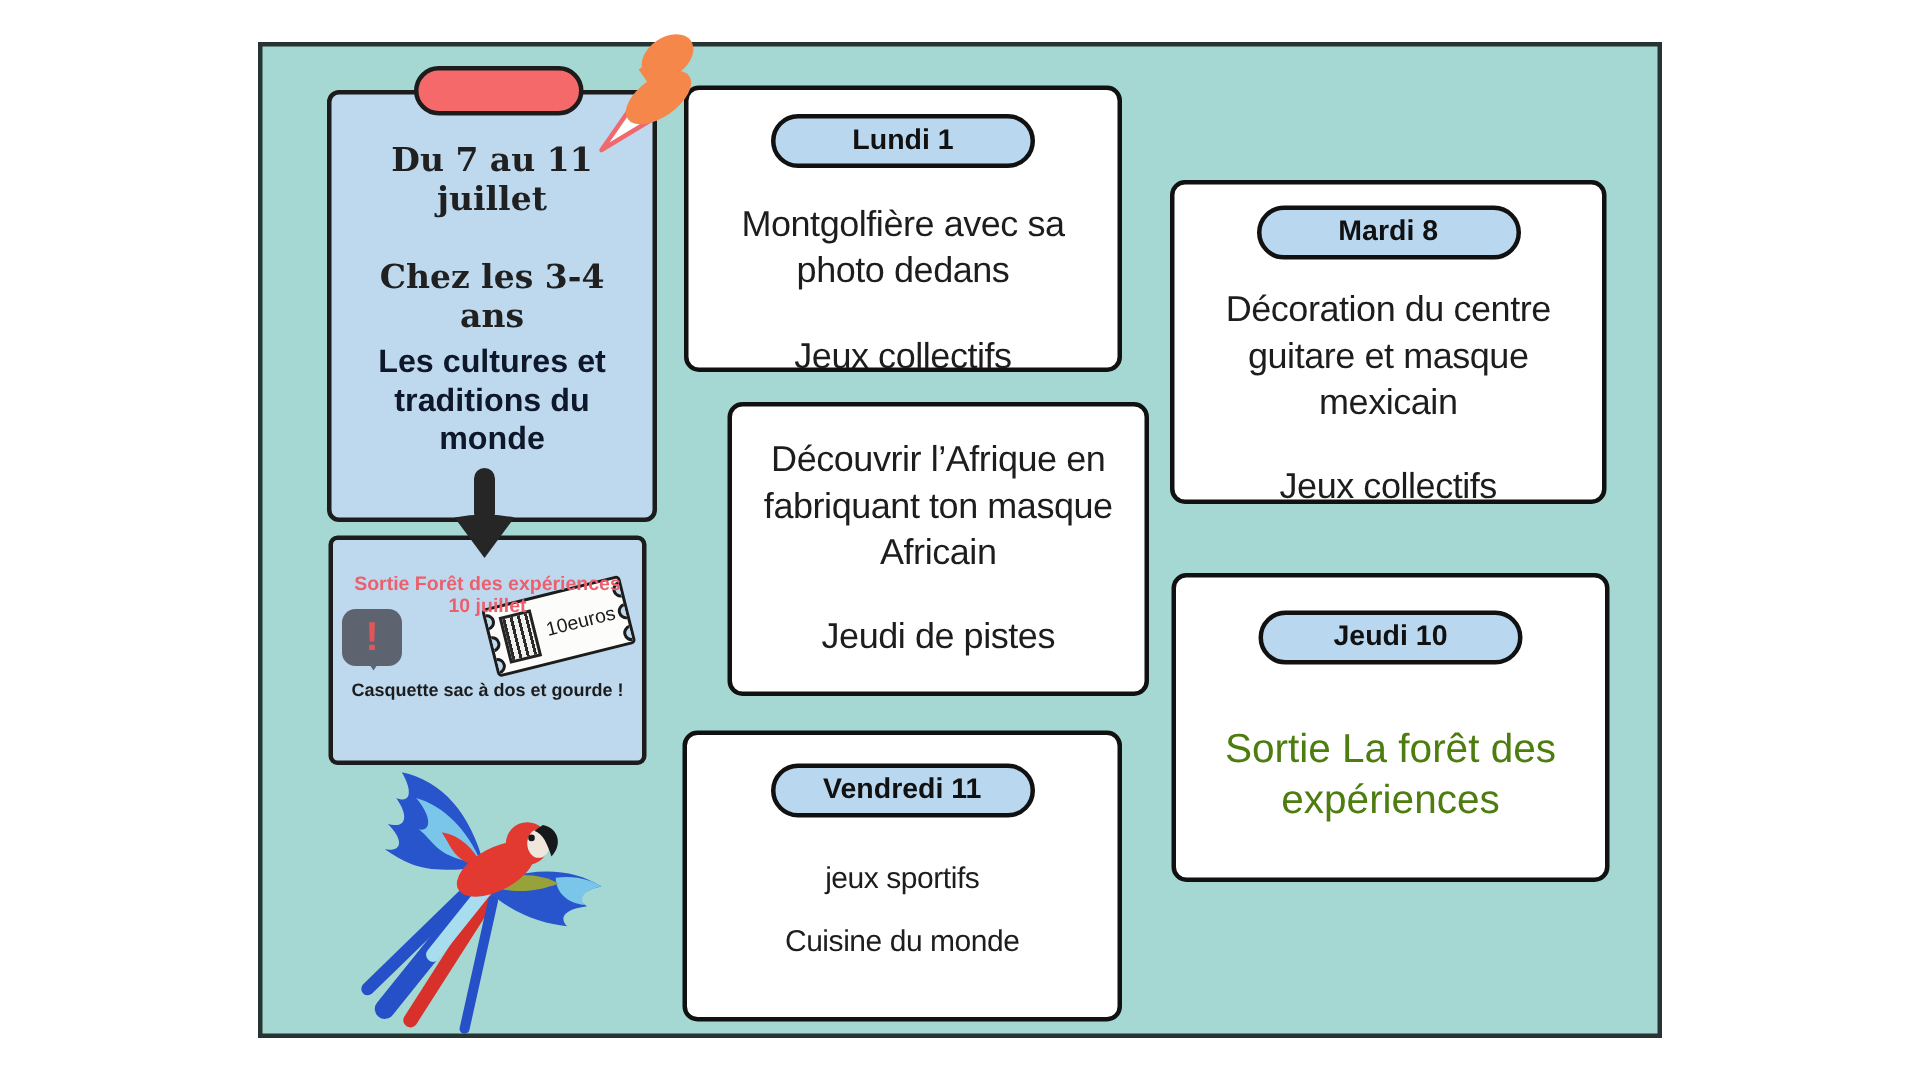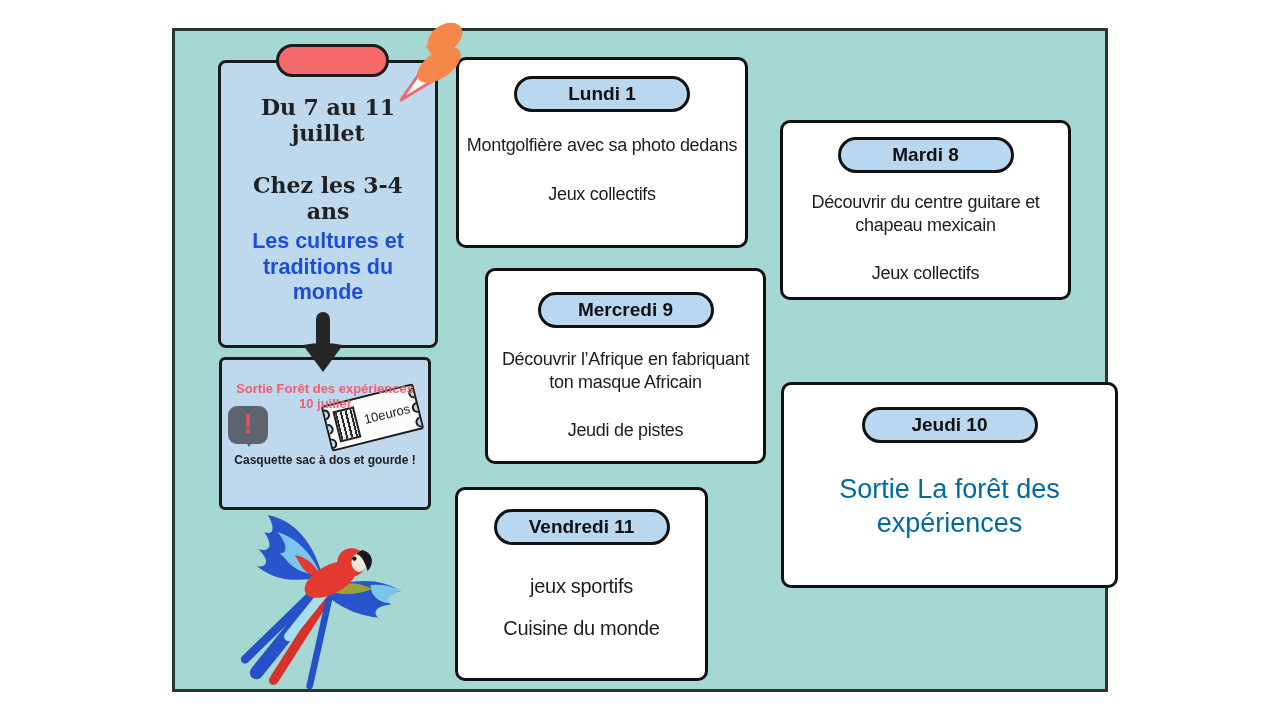--- a/index.html
+++ b/index.html
@@ -19,21 +19,21 @@
     background:#bed9ee; border:3px solid #1c1c1c; border-radius:8px;
     text-align:center; z-index:2;
   }
   .title-date, .title-group {
     font-family:"DejaVu Serif", serif; font-weight:bold; font-size:22px;
     color:#202020; line-height:1.18; max-width:168px; margin:0 auto;
   }
   .title-date { padding-top:32px; }
   .title-group { margin-top:26px; }
   .title-theme {
-    font-weight:bold; font-size:21.5px; color:#1d4ed8; line-height:1.2;
+    font-weight:bold; font-size:21.5px; color:#0f172a; line-height:1.2;
     max-width:186px; margin:4px auto 0;
   }
   .tab {
     position:absolute; left:276px; top:44px; width:113px; height:33px;
     background:#f5696a; border:3px solid #1c1c1c; border-radius:17px; z-index:4;
   }
   .pin { position:absolute; left:392px; top:22px; z-index:5; }
   .flow-arrow { position:absolute; left:300px; top:310px; z-index:3; }
 
   
@@ -84,44 +84,44 @@
   .day-card {
     position:absolute; background:#ffffff; border:3px solid #111;
     border-radius:10px; text-align:center; z-index:2;
   }
   .day-pill {
     margin:0 auto; width:176px; height:36px;
     background:#b9d7ef; border:3px solid #111; border-radius:18px;
     font-weight:bold; font-size:19px; color:#111; line-height:30px;
   }
   .day-line {
-    font-size:18px; letter-spacing:-0.3px; color:#1d1d1d; line-height:1.3;
+    font-size:24px; letter-spacing:-0.3px; color:#1d1d1d; line-height:1.3;
     max-width:272px; margin:0 auto;
   }
   #card-lundi    { left:456px; top:57px;  width:292px; height:191px; }
   #card-lundi    .day-pill { margin-top:16px; }
   #card-lundi    .l1 { margin-top:22px; } #card-lundi .l2 { margin-top:26px; }
 
-  #card-mardi    { left:780px; top:120px; width:291px; height:180px; }
+  #card-mardi    { left:780px; top:120px; width:291px; height:216px; }
   #card-mardi    .day-pill { margin-top:14px; }
   #card-mardi    .l1 { margin-top:18px; } #card-mardi .l2 { margin-top:24px; }
 
   #card-mercredi { left:485px; top:268px; width:281px; height:196px; }
   #card-mercredi .day-pill { margin-top:21px; }
   #card-mercredi .l1 { margin-top:20px; max-width:276px; }
   #card-mercredi .l2 { margin-top:24px; }
 
-  #card-jeudi    { left:781px; top:382px; width:337px; height:206px; }
+  #card-jeudi    { left:781px; top:382px; width:292px; height:206px; }
   #card-jeudi    .day-pill { margin-top:22px; }
   #card-jeudi    .l1 {
-    margin-top:30px; font-size:27px; letter-spacing:0;
-    color:#0369a1; line-height:1.25; max-width:252px;
-  }
-
-  #card-vendredi { left:455px; top:487px; width:253px; height:194px; }
+    margin-top:40px; font-size:27px; letter-spacing:0;
+    color:#4d7c0f; line-height:1.25; max-width:252px;
+  }
+
+  #card-vendredi { left:455px; top:487px; width:293px; height:194px; }
   #card-vendredi .day-pill { margin-top:19px; }
   #card-vendredi .l1 { margin-top:16px; font-size:20px; }
   #card-vendredi .l2 { margin-top:28px; font-size:20px; }
 </style>
 </head>
 <body>
 
 <div id="page">
   <div class="board"></div>
 
@@ -184,26 +184,25 @@
   </svg>
 
   <section class="day-card" id="card-lundi">
     <div class="day-pill">Lundi 1</div>
     <p class="day-line l1">Montgolfière avec sa photo dedans</p>
     <p class="day-line l2">Jeux collectifs</p>
   </section>
 
   <section class="day-card" id="card-mardi">
     <div class="day-pill">Mardi 8</div>
-    <p class="day-line l1">Découvrir du centre guitare et chapeau mexicain</p>
+    <p class="day-line l1">Décoration du centre guitare et masque mexicain</p>
     <p class="day-line l2">Jeux collectifs</p>
   </section>
 
   <section class="day-card" id="card-mercredi">
-    <div class="day-pill">Mercredi 9</div>
     <p class="day-line l1">Découvrir l’Afrique en fabriquant ton masque Africain</p>
     <p class="day-line l2">Jeudi de pistes</p>
   </section>
 
   <section class="day-card" id="card-jeudi">
     <div class="day-pill">Jeudi 10</div>
     <p class="day-line l1">Sortie La forêt des expériences</p>
   </section>
 
   <section class="day-card" id="card-vendredi">

